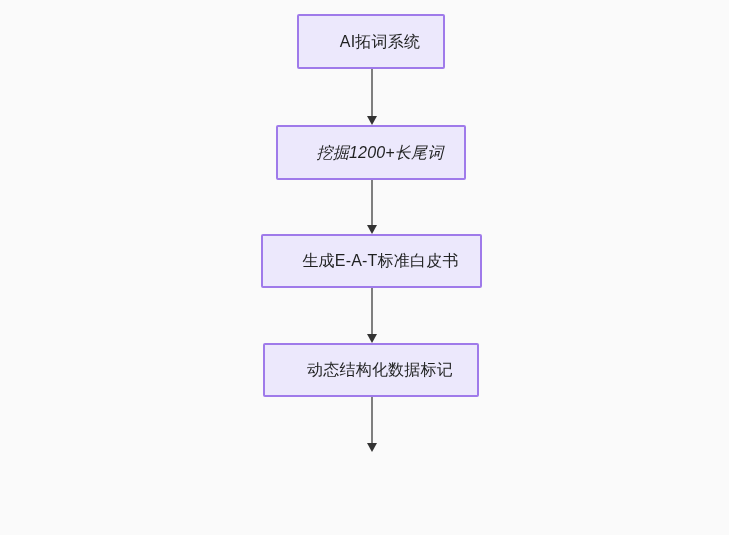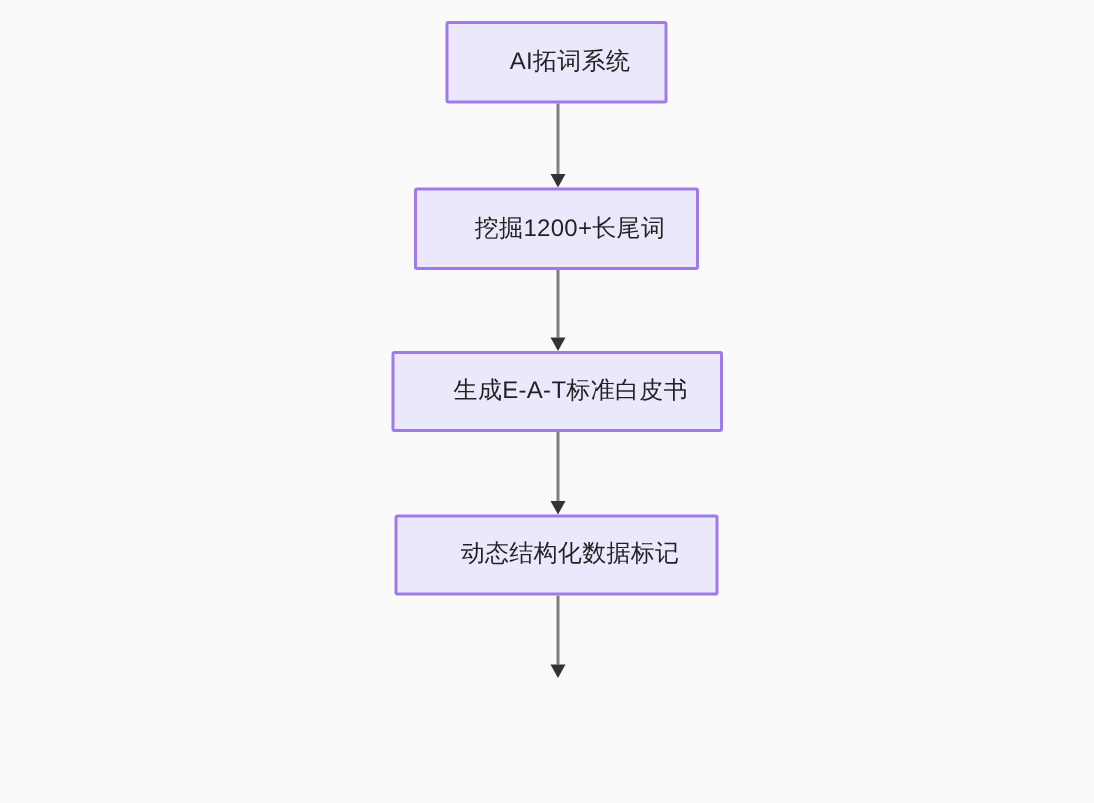--- a/index.html
+++ b/index.html
@@ -83,21 +83,21 @@
 
   <div class="edge" style="left:371px; top:397px; height:55px;">
     <div class="edge-line" style="height:46px;"></div>
     <div class="edge-arrow" style="top:46px;"></div>
   </div>
 
   <div class="node" style="left:297px; top:14px; width:148px; height:55px;">
     <span class="node-label">AI拓词系统</span>
   </div>
 
-  <div class="node" style="left:276px; top:125px; width:190px; height:55px;">
+  <div class="node" style="left:276px; top:125px; width:190px; height:55px;font-style:italic;">
     <span class="node-label">挖掘1200+长尾词</span>
   </div>
 
   <div class="node" style="left:263px; top:343px; width:216px; height:54px;">
     <span class="node-label">动态结构化数据标记</span>
   </div>
 
   <div class="node" style="left:261px; top:234px; width:221px; height:54px;">
     <span class="node-label">生成E-A-T标准白皮书</span>
   </div>

